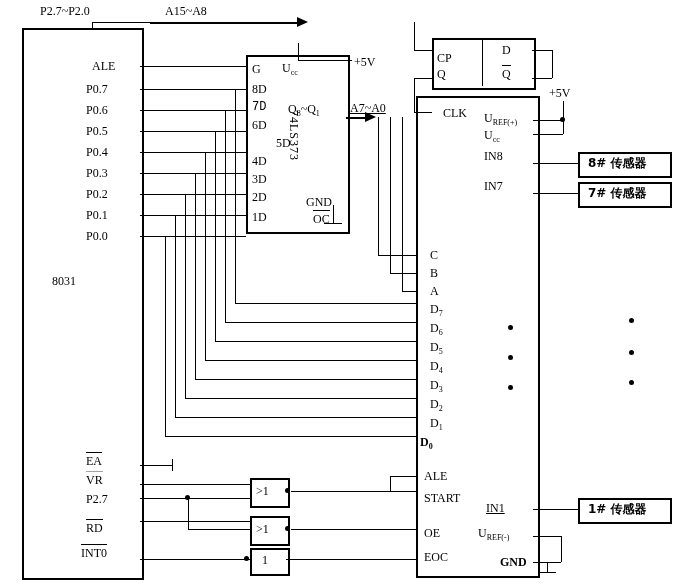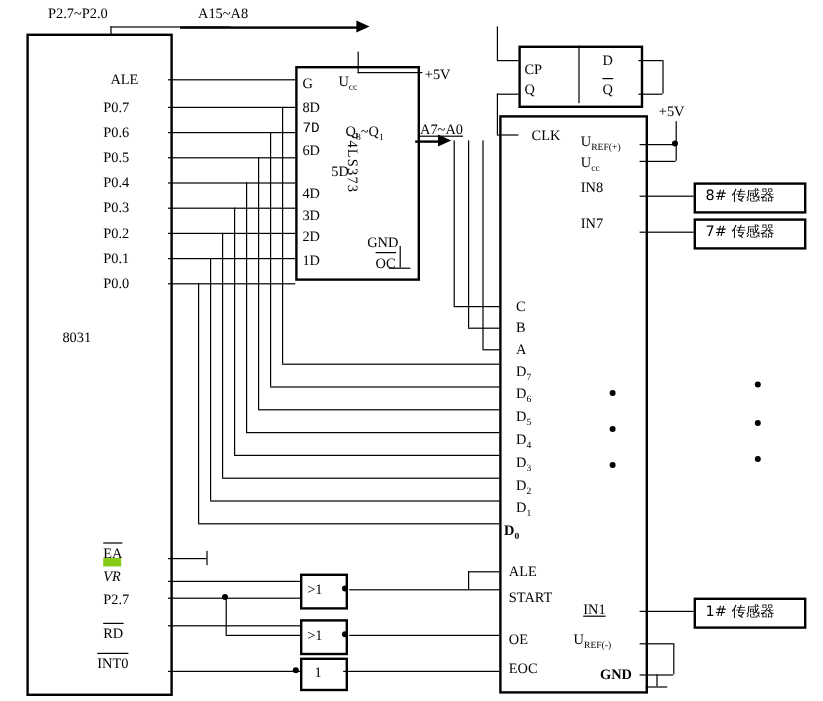--- a/index.html
+++ b/index.html
@@ -1,20 +1,20 @@
 <!DOCTYPE html>
 <html><head>
 <meta charset="utf-8">
 <style>
   html,body{margin:0;padding:0;background:#fff;}
   body{width:686px;height:584px;font-family:"Liberation Serif",serif;color:#000;}
   #stage{position:relative;width:686px;height:584px;overflow:hidden;background:#fff;}
   .lbl{position:absolute;font-size:12px;line-height:12px;white-space:nowrap;}
   .lbl.bold{font-weight:bold;}
-  .lbl.cn{font-family:"DejaVu Sans",sans-serif;font-size:12px;}
+  .lbl.cn{font-family:"DejaVu Sans",sans-serif;font-size:12px;font-weight:bold;}
   .box{position:absolute;border:2px solid #000;background:transparent;}
   .h{position:absolute;height:0;border-top:1px solid #000;}
   .v{position:absolute;width:0;border-left:1px solid #000;}
   .h2{position:absolute;height:0;border-top:2px solid #000;}
   .dot{position:absolute;width:5px;height:5px;border-radius:50%;background:#000;}
   .arrow{position:absolute;width:0;height:0;border-top:5px solid transparent;border-bottom:5px solid transparent;border-left:11px solid #000;}
   .vert{position:absolute;writing-mode:vertical-rl;text-orientation:mixed;font-size:12px;letter-spacing:1px;}
   .sub{font-size:8px;vertical-align:sub;}
   .orgate{position:absolute;border:2px solid #000;background:#fff;}
 </style>
@@ -42,21 +42,21 @@
   <div class="lbl" style="left:86px;top:146px;">P0.4</div>
   <div class="lbl" style="left:86px;top:167px;">P0.3</div>
   <div class="lbl" style="left:86px;top:188px;">P0.2</div>
   <div class="lbl" style="left:86px;top:209px;">P0.1</div>
   <div class="lbl" style="left:86px;top:230px;">P0.0</div>
 
   <div class="lbl" style="left:86px;top:455px;">
     <span style="border-top:1px solid #000;padding-top:1px;">EA</span>
   </div>
   <div class="lbl" style="left:86px;top:474px;">
-    <span style="border-top:7px solid #84cc16;padding-top:1px;font-style:italic;">VR</span>
+    <span style="border-top:1px solid #84cc16;padding-top:1px;">VR</span>
   </div>
   <div class="lbl" style="left:86px;top:493px;">P2.7</div>
   <div class="lbl" style="left:86px;top:522px;">
     <span style="border-top:1px solid #000;padding-top:1px;">RD</span>
   </div>
   <div class="lbl" style="left:81px;top:547px;">
     <span style="border-top:1px solid #000;padding-top:1px;">INT0</span>
   </div>
 
   <div class="box" style="left:246px;top:55px;width:100px;height:175px;"></div>

